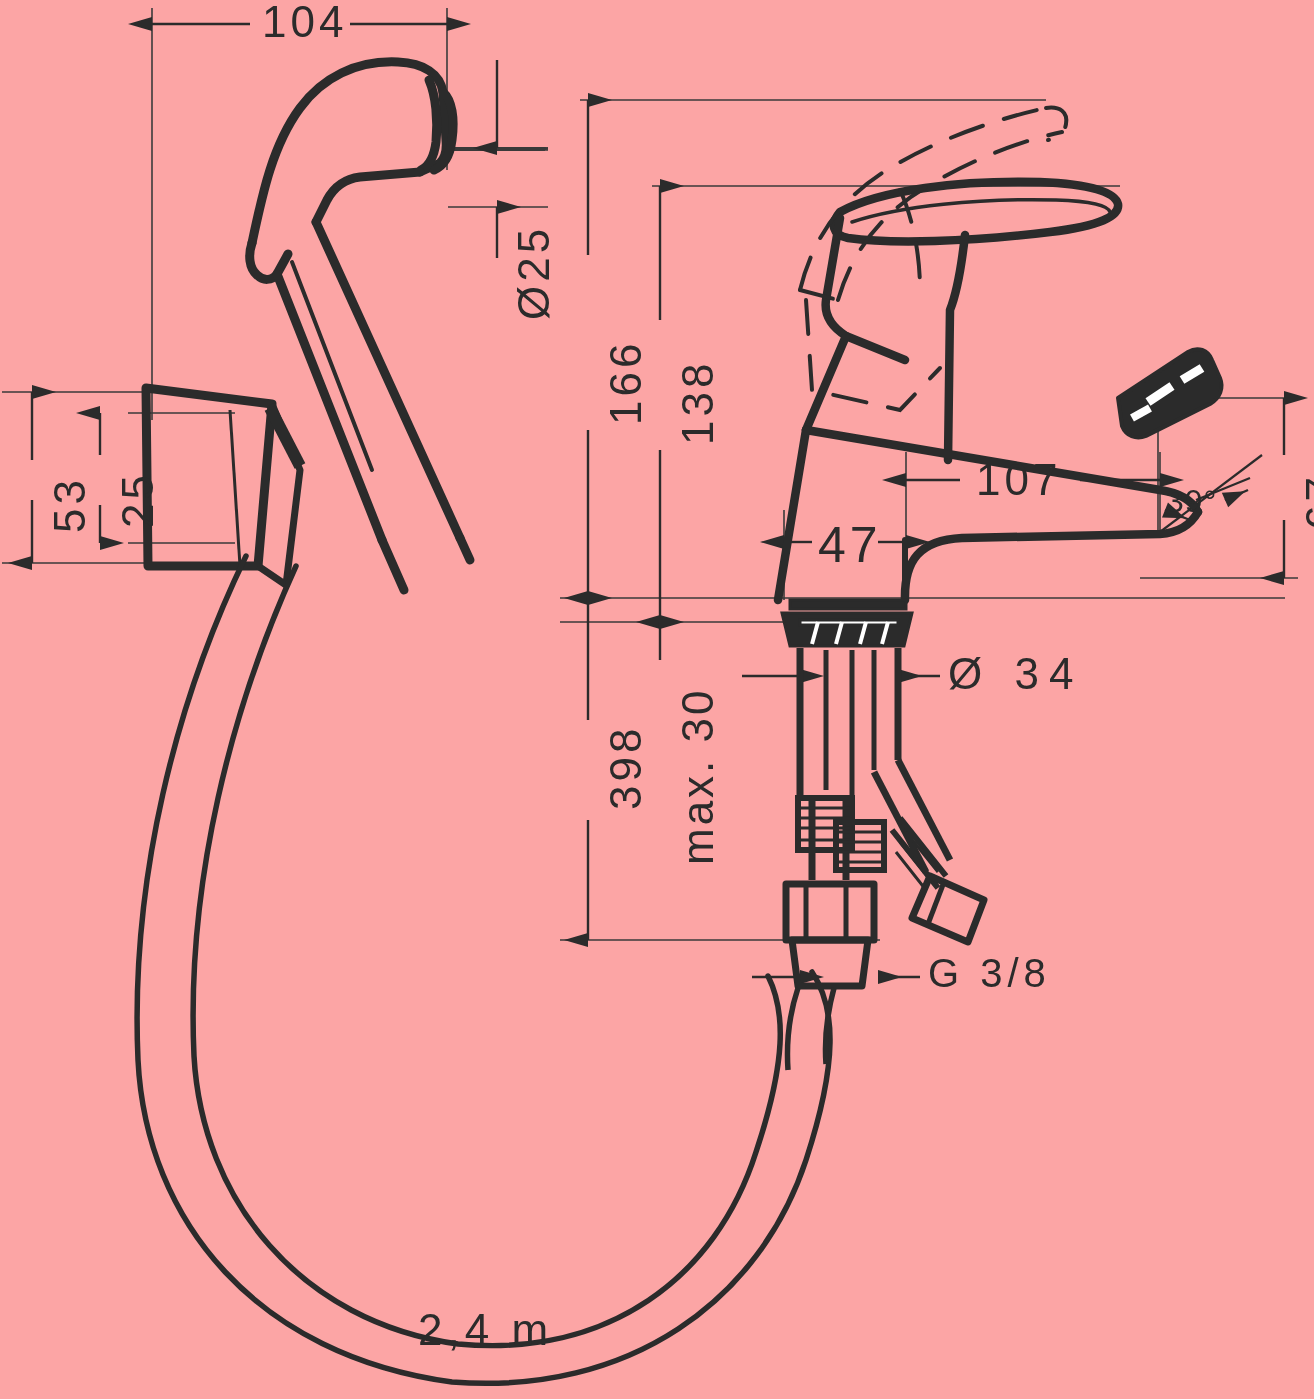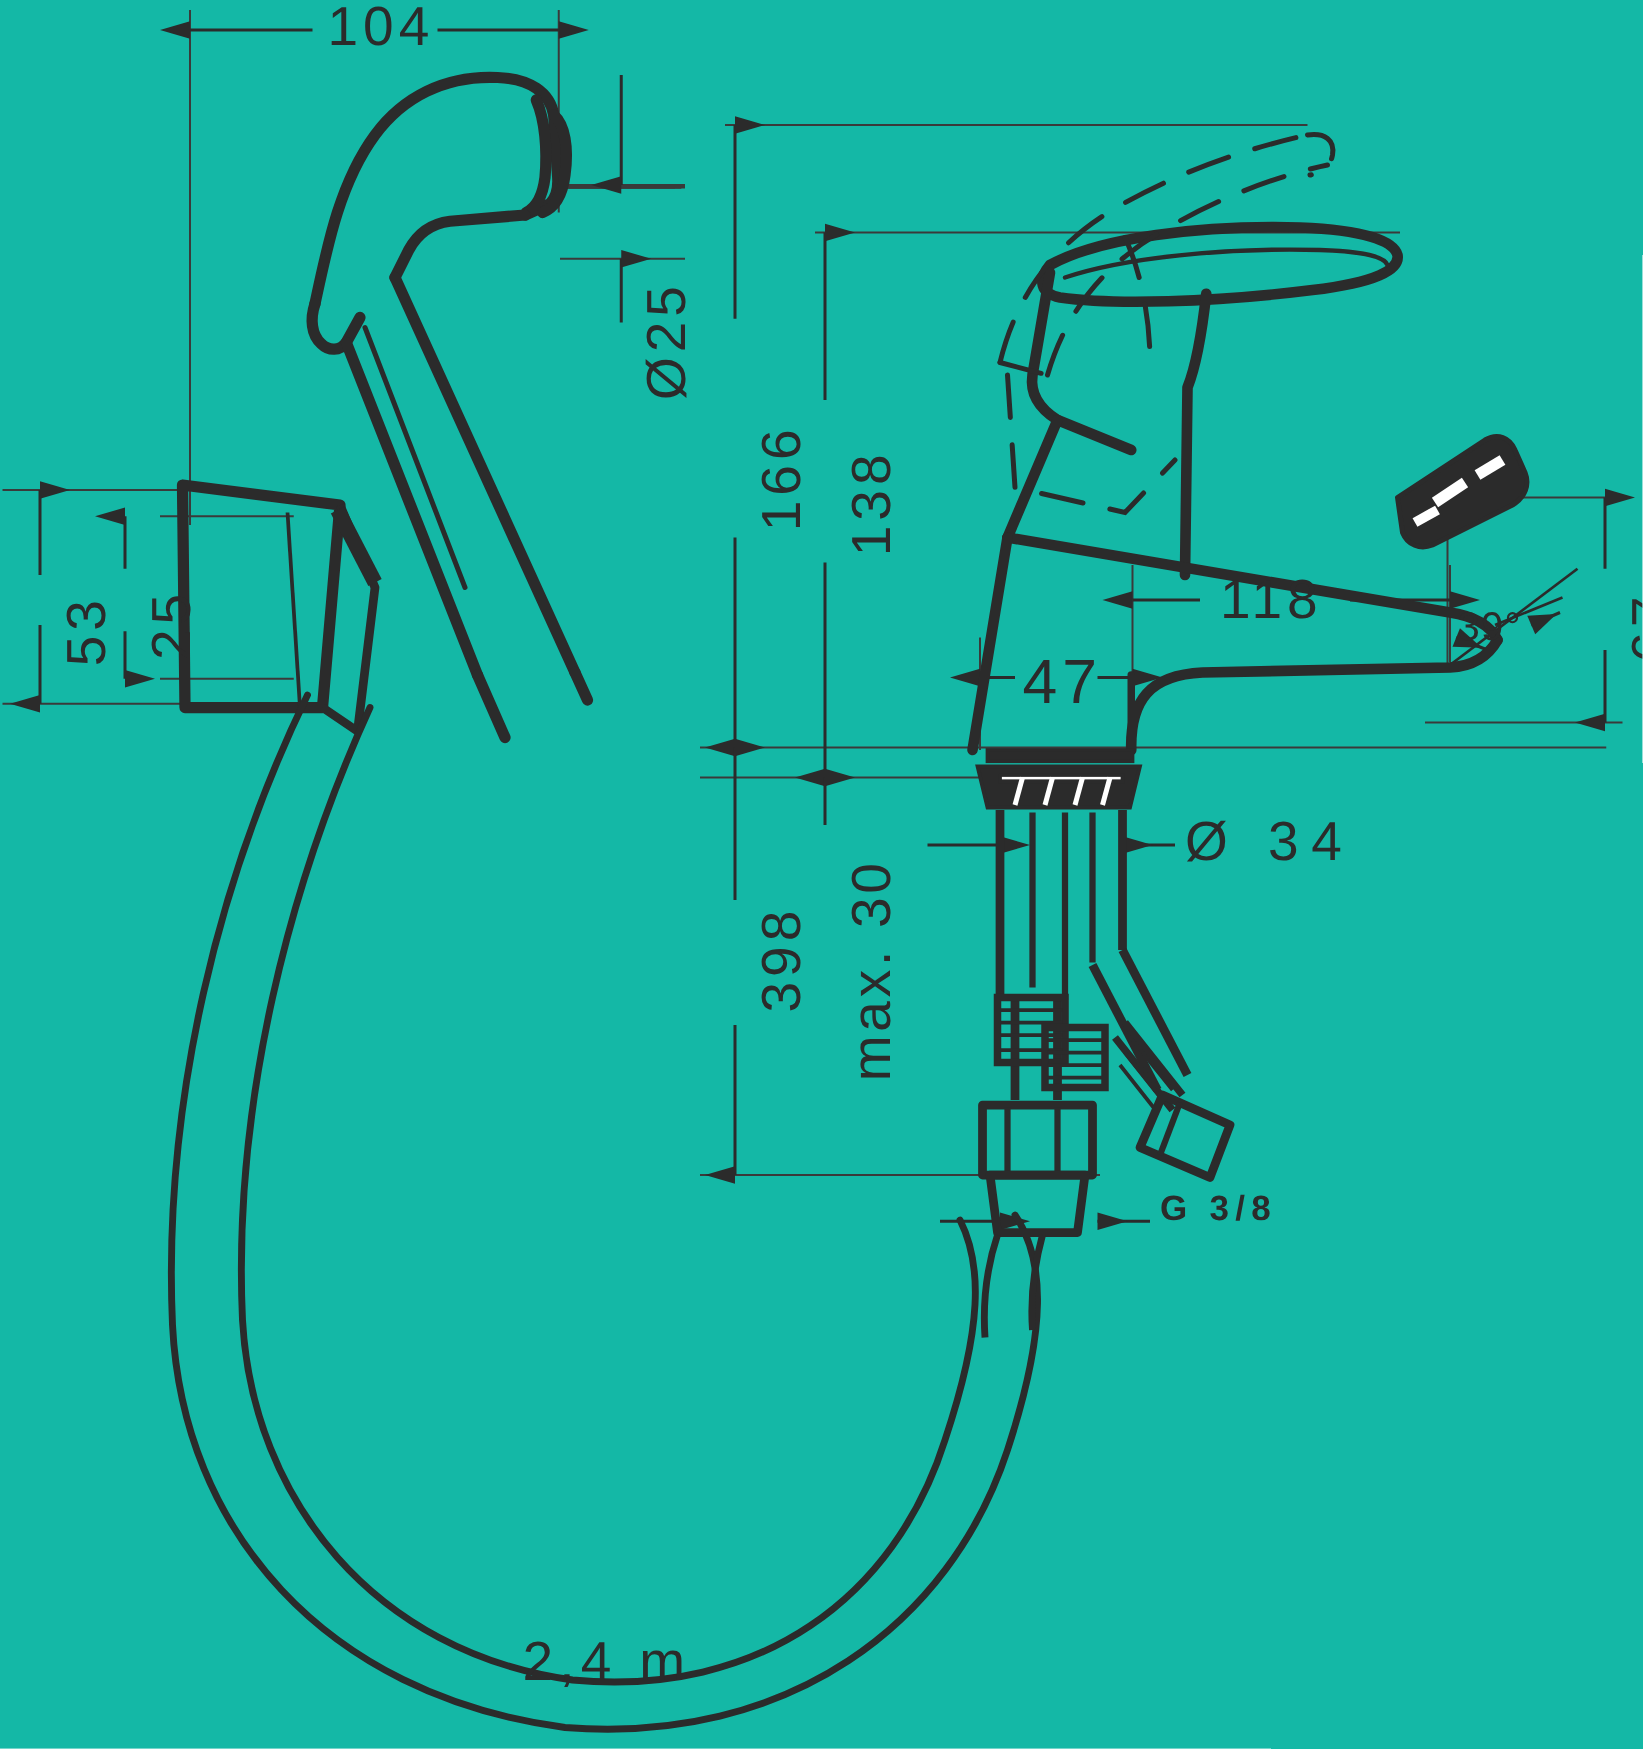--- a/index.html
+++ b/index.html
@@ -1,17 +1,17 @@
 <!DOCTYPE html>
 <html><head>
 <meta charset="utf-8">
 <style>
   html,body{margin:0;padding:0;background:#ffffff;}
   body{font-family:"Liberation Sans",sans-serif;}
-  #sheet{position:relative;width:1314px;height:1399px;background:#14b8a6;overflow:hidden;}
+  #sheet{position:relative;width:1314px;height:1399px;background:#fca5a5;overflow:hidden;}
   #sheet svg{position:absolute;left:0;top:0;width:1314px;height:1399px;}
   .lbl{
     position:absolute;
     color:#2b2b2b;
     font-family:"Liberation Sans",sans-serif;
     font-weight:400;
     white-space:nowrap;
     letter-spacing:4px;
     line-height:1;
     user-select:none;
@@ -280,31 +280,31 @@
   <div class="lbl rot90" style="left:512px;top:320px;font-size:44px;">Ø25</div>
 
   <div class="lbl rot90" style="left:48px;top:533px;font-size:44px;">53</div>
 
   <div class="lbl rot90" style="left:116px;top:528px;font-size:44px;">25</div>
 
   <div class="lbl rot90" style="left:604px;top:425px;font-size:44px;">166</div>
 
   <div class="lbl rot90" style="left:676px;top:445px;font-size:44px;">138</div>
 
-  <div class="lbl" style="left:976px;top:458px;font-size:44px;">118</div>
+  <div class="lbl" style="left:976px;top:458px;font-size:44px;">107</div>
 
   <div class="lbl" style="left:818px;top:520px;font-size:50px;">47</div>
 
   <div class="lbl rot90" style="left:1300px;top:530px;font-size:44px;">67</div>
 
   <div class="lbl" style="left:1166px;top:485px;font-size:32px;letter-spacing:1px;">39°</div>
 
   <div class="lbl rot90" style="left:604px;top:810px;font-size:44px;">398</div>
 
   <div class="lbl rot90" style="left:676px;top:865px;font-size:44px;letter-spacing:3px;">max. 30</div>
 
   <div class="lbl" style="left:948px;top:652px;font-size:44px;letter-spacing:10px;">Ø 34</div>
 
-  <div class="lbl" style="left:928px;top:953px;font-size:28px;letter-spacing:5px;font-weight:bold;">G 3/8</div>
+  <div class="lbl" style="left:928px;top:953px;font-size:40px;letter-spacing:5px;">G 3/8</div>
 
   <div class="lbl" style="left:418px;top:1308px;font-size:44px;letter-spacing:5px;">2,4 m</div>
 
 </div>
 
 </body></html>

